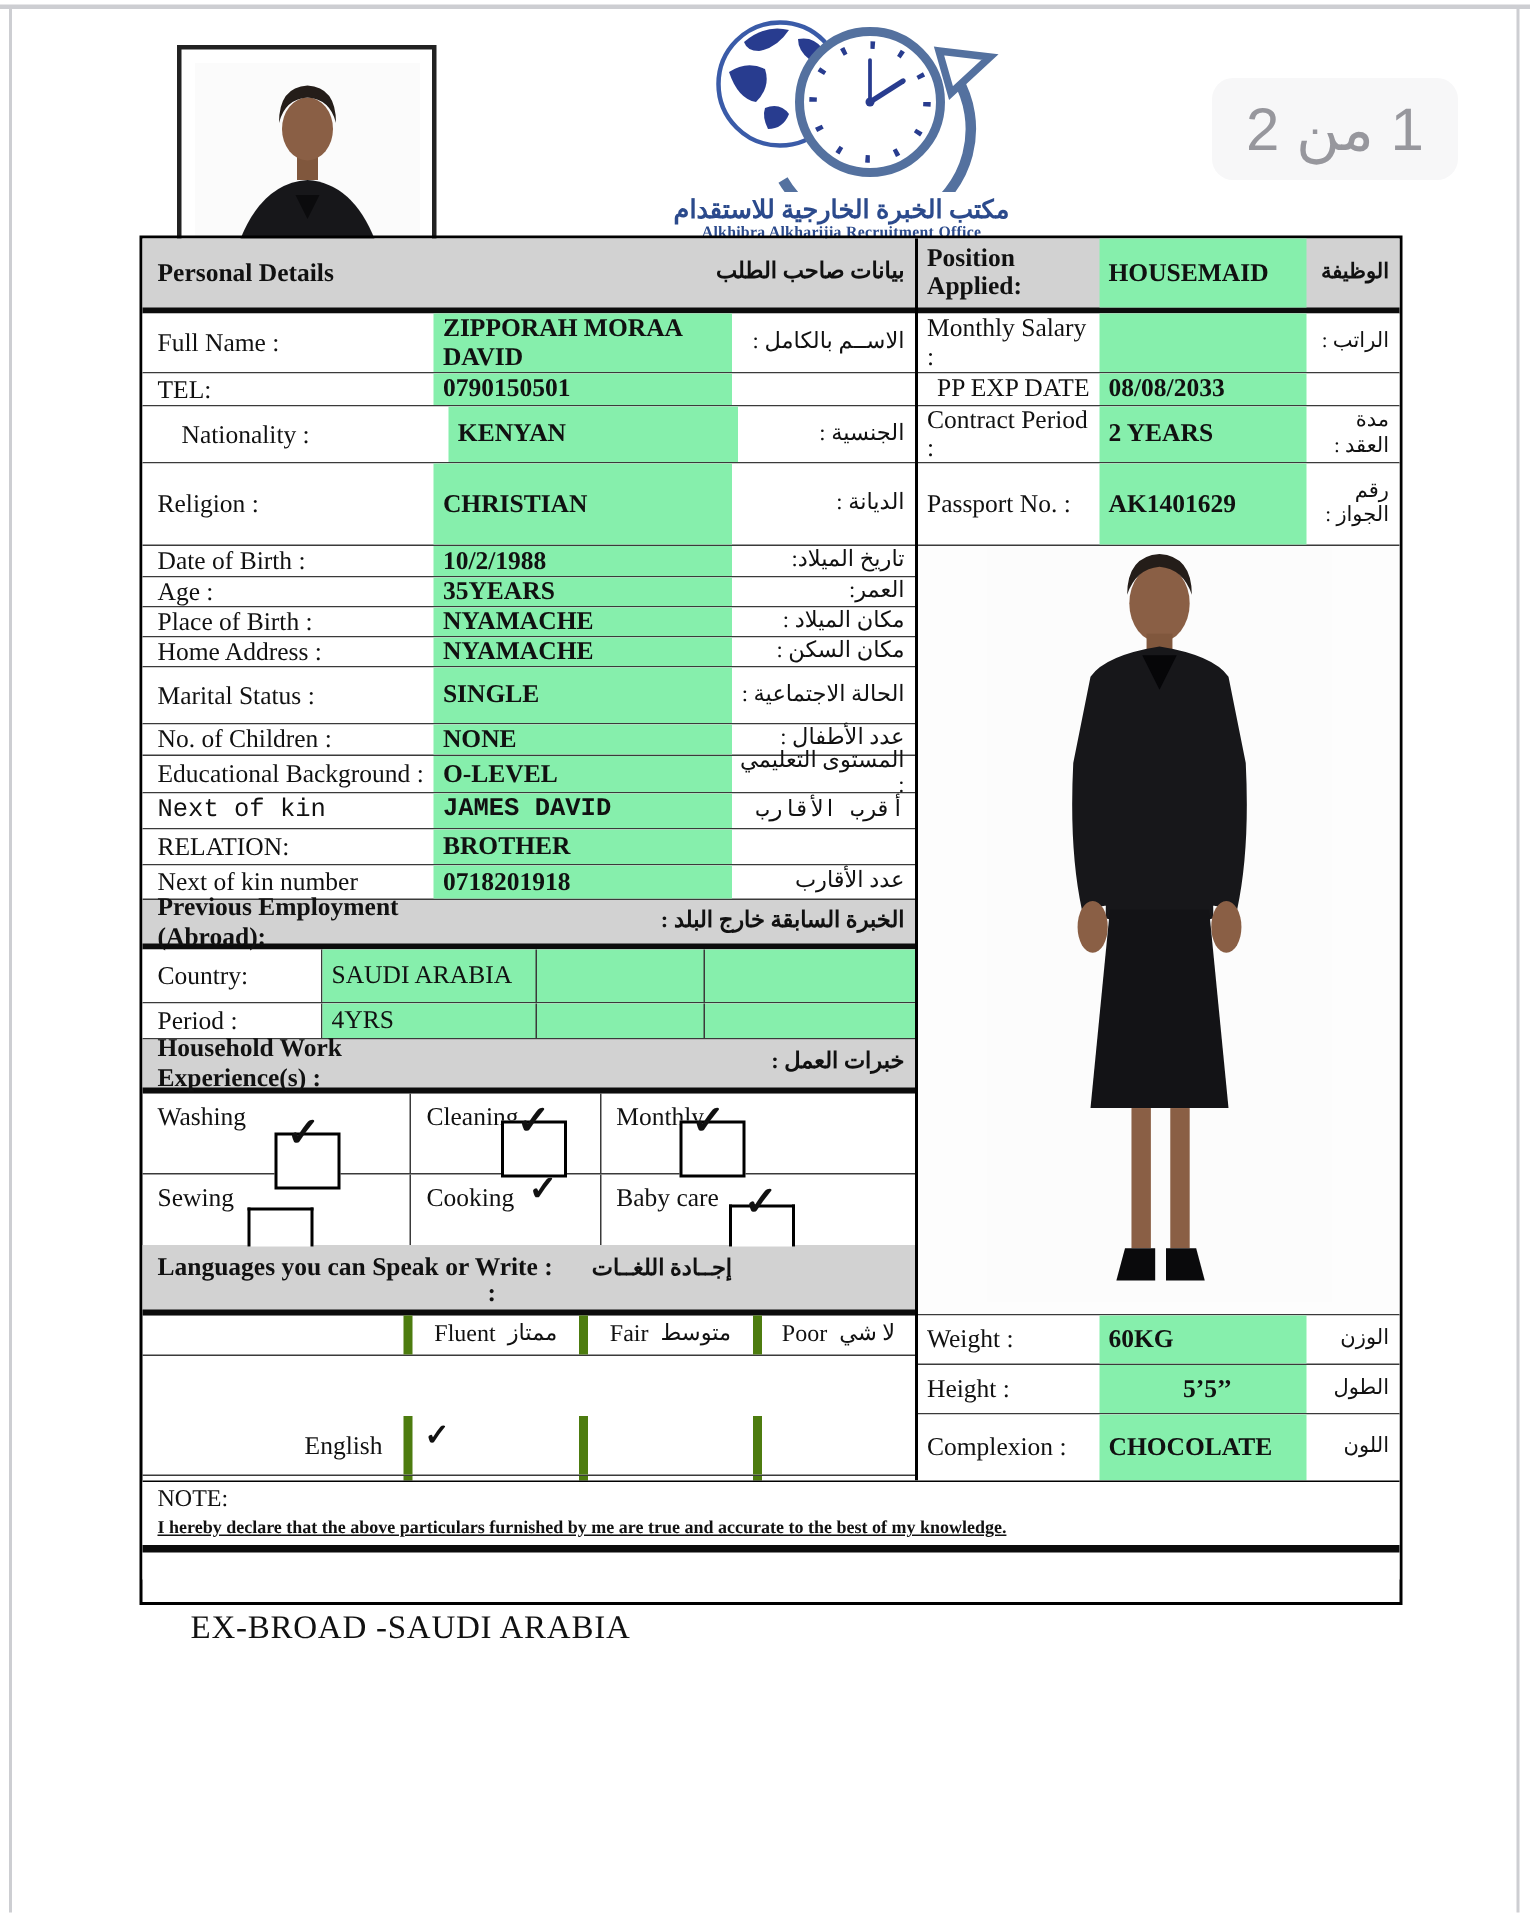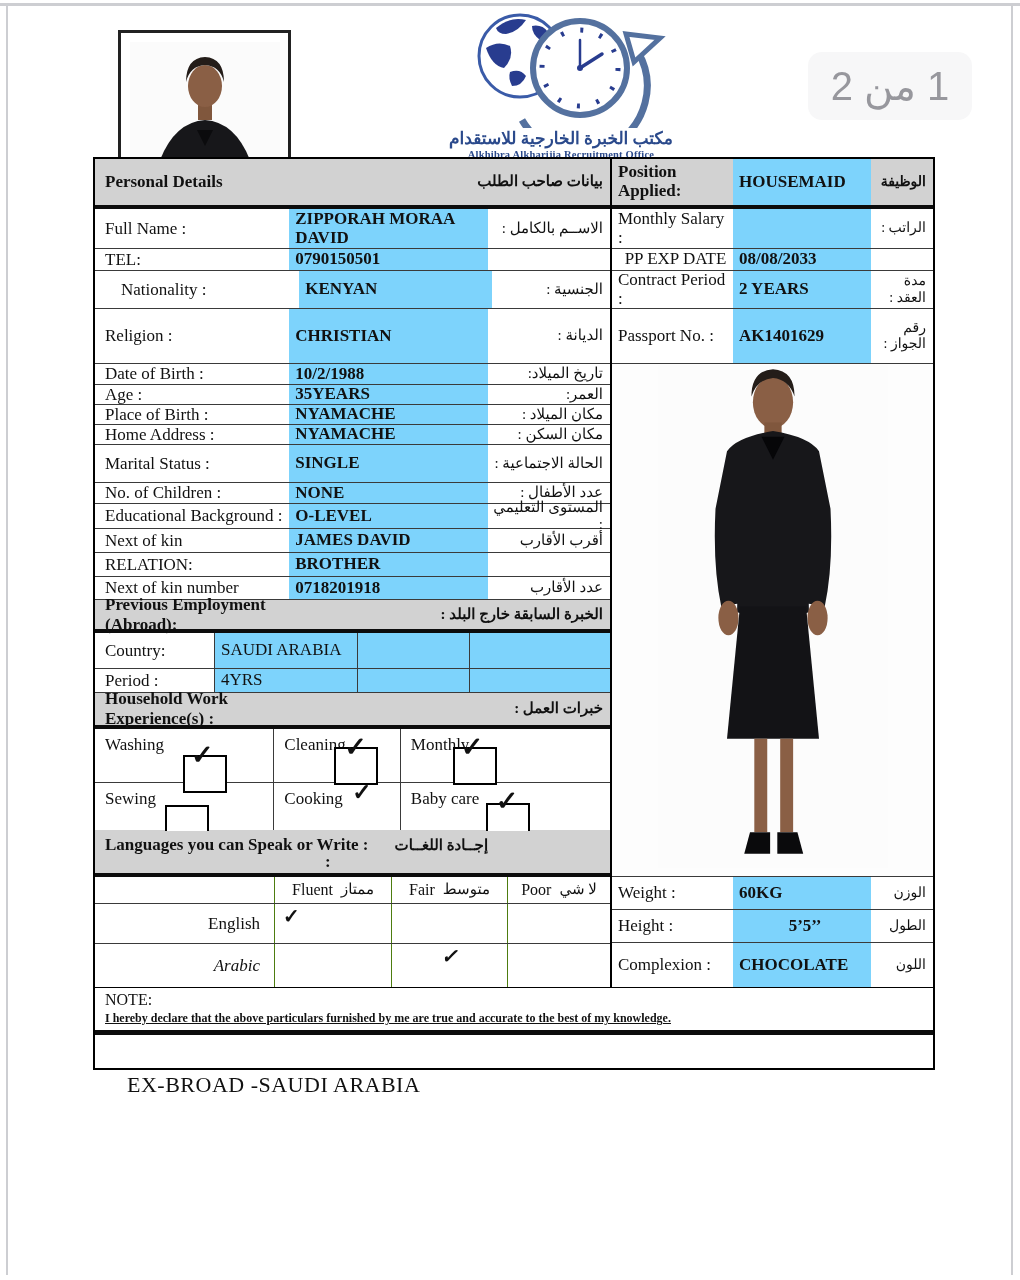--- a/index.html
+++ b/index.html
@@ -22,21 +22,21 @@
     border-radius:14px;display:flex;align-items:center;justify-content:center;
     font-family:"Liberation Sans",sans-serif;font-size:40px;color:#97979d;direction:rtl;}
 
   
   #form{position:absolute;left:93px;top:157px;width:842px;height:913px;
     border:2px solid #000;box-sizing:border-box;font-size:17px;}
   #left-col{position:absolute;left:0;top:0;width:517px;height:828px;border-right:2px solid #000;box-sizing:border-box;}
   #right-col{position:absolute;left:517px;top:0;width:321px;height:828px;}
   .row{display:flex;border-bottom:1px solid #3a3a3a;box-sizing:border-box;align-items:center;background:#fff;}
   .lbl{padding-left:10px;box-sizing:border-box;}
-  .val{background:#7dd3fc;font-weight:bold;box-sizing:border-box;padding-left:6px;align-self:stretch;display:flex;align-items:center;line-height:1.1;}
+  .val{background:#86efac;font-weight:bold;box-sizing:border-box;padding-left:6px;align-self:stretch;display:flex;align-items:center;line-height:1.1;}
   .arx{text-align:right;direction:rtl;padding:0 7px 0 2px;font-size:15px;box-sizing:border-box;line-height:1.15;}
   
   .L .lbl{width:195px;}
   .L .val{width:200px;}
   .L .arx{width:122px;}
   
   .R .lbl{width:121px;padding-left:6px;line-height:1.1;}
   .R .val{width:138px;}
   .R .arx{width:62px;font-size:14px;}
   .sec-head{background:#d2d2d2;font-weight:bold;border-bottom:4px solid #0c0c0c;display:flex;align-items:center;box-sizing:border-box;}
@@ -46,21 +46,21 @@
   #skills{box-sizing:border-box;}
   .skill-row{display:flex;box-sizing:border-box;border-bottom:1px solid #3a3a3a;}
   .skill-cell{box-sizing:border-box;border-right:1px solid #3a3a3a;position:relative;padding:6px 0 0 10px;}
   .skill-cell:last-child{border-right:none;}
   .sc1{width:180px;} .sc2{width:127px;} .sc3{width:210px;}
   .chkbox{width:40px;height:34px;border:2px solid #000;position:absolute;background:#fff;}
   .chkmark{position:absolute;font-size:27px;font-weight:bold;}
 
   
   .lang-row{display:flex;box-sizing:border-box;border-bottom:1px solid #3a3a3a;}
-  .lang-cell{box-sizing:border-box;border-right:1px solid #4d7c0f;display:flex;align-items:center;}
+  .lang-cell{box-sizing:border-box;border-right:6px solid #4d7c0f;display:flex;align-items:center;}
   .lang-cell:last-child{border-right:none;}
   .lc1{width:180px;justify-content:flex-end;padding-right:14px;}
   .lc2{width:117px;} .lc3{width:116px;} .lc4{width:102px;}
   .lang-hdr .lang-cell{justify-content:center;gap:8px;font-size:16px;}
   .lang-hdr .arx{width:auto;padding:0;}
   .ck{font-size:20px;font-weight:bold;}
 
   
   #note-sec{position:absolute;left:0;top:828px;width:838px;border-top:1px solid #000;box-sizing:border-box;background:#fff;}
   #note-title{font-size:16px;padding:3px 0 0 10px;}
@@ -168,21 +168,21 @@
     <div class="row" style="height:21px;">
       <span class="lbl">No. of Children :</span>
       <span class="val">NONE</span>
       <span class="arx">عدد الأطفال :</span>
     </div>
     <div class="row" style="height:25px;">
       <span class="lbl">Educational Background :</span>
       <span class="val">O-LEVEL</span>
       <span class="arx">المستوى التعليمي :</span>
     </div>
-    <div class="row" style="height:24px;">
+    <div class="row" style="height:24px;font-family:Liberation Mono, monospace;">
       <span class="lbl">Next of kin</span>
       <span class="val">JAMES DAVID</span>
       <span class="arx">أقرب الأقارب</span>
     </div>
     <div class="row" style="height:24px;">
       <span class="lbl">RELATION:</span>
       <span class="val">BROTHER</span>
       <span class="arx"></span>
     </div>
     <div class="row" style="height:23px;">
@@ -265,21 +265,21 @@
       </div>
       <div class="lang-cell lc3">
         <span>Fair</span>
         <span class="arx">متوسط</span>
       </div>
       <div class="lang-cell lc4">
         <span>Poor</span>
         <span class="arx">لا شي</span>
       </div>
     </div>
-    <div class="lang-row" style="height:40px;">
+    <div class="lang-row" style="height:40px;margin-top:40px;">
       <div class="lang-cell lc1">English</div>
       <div class="lang-cell lc2 ck" style="padding-left:8px;align-items:flex-start;">✓</div>
       <div class="lang-cell lc3 ck"></div>
       <div class="lang-cell lc4 ck"></div>
     </div>
     <div class="lang-row" style="height:43px;border-bottom:none;font-style:italic;">
       <div class="lang-cell lc1">Arabic</div>
       <div class="lang-cell lc2 ck"></div>
       <div class="lang-cell lc3 ck" style="justify-content:center;align-items:flex-start;">✓</div>
       <div class="lang-cell lc4 ck"></div>

